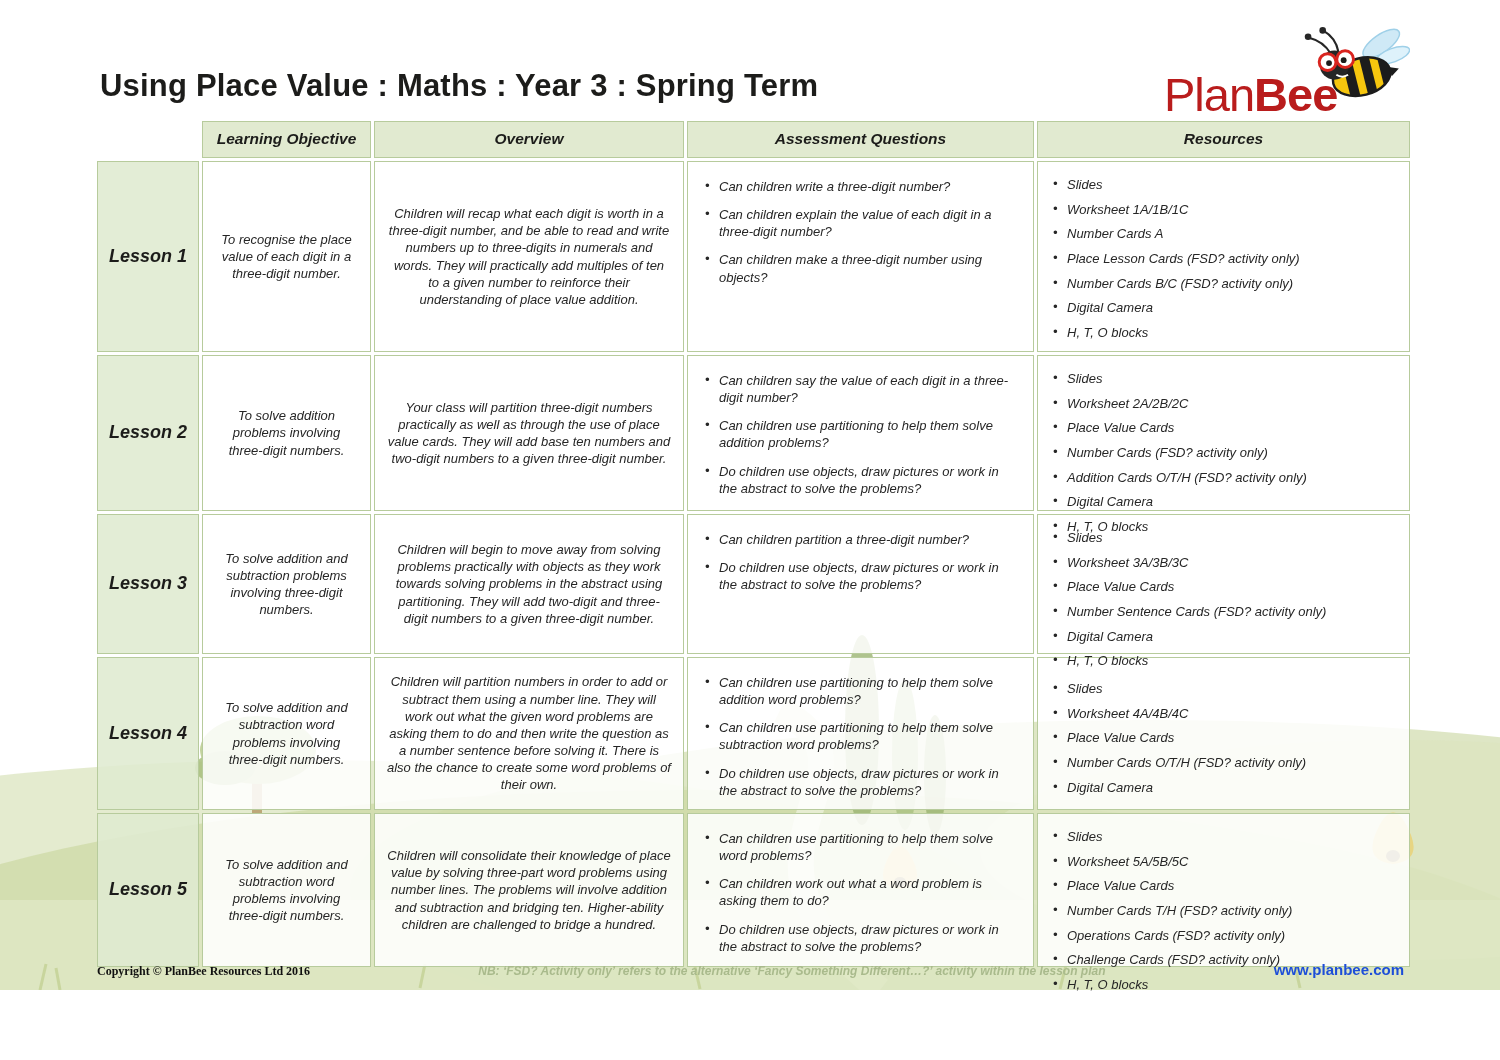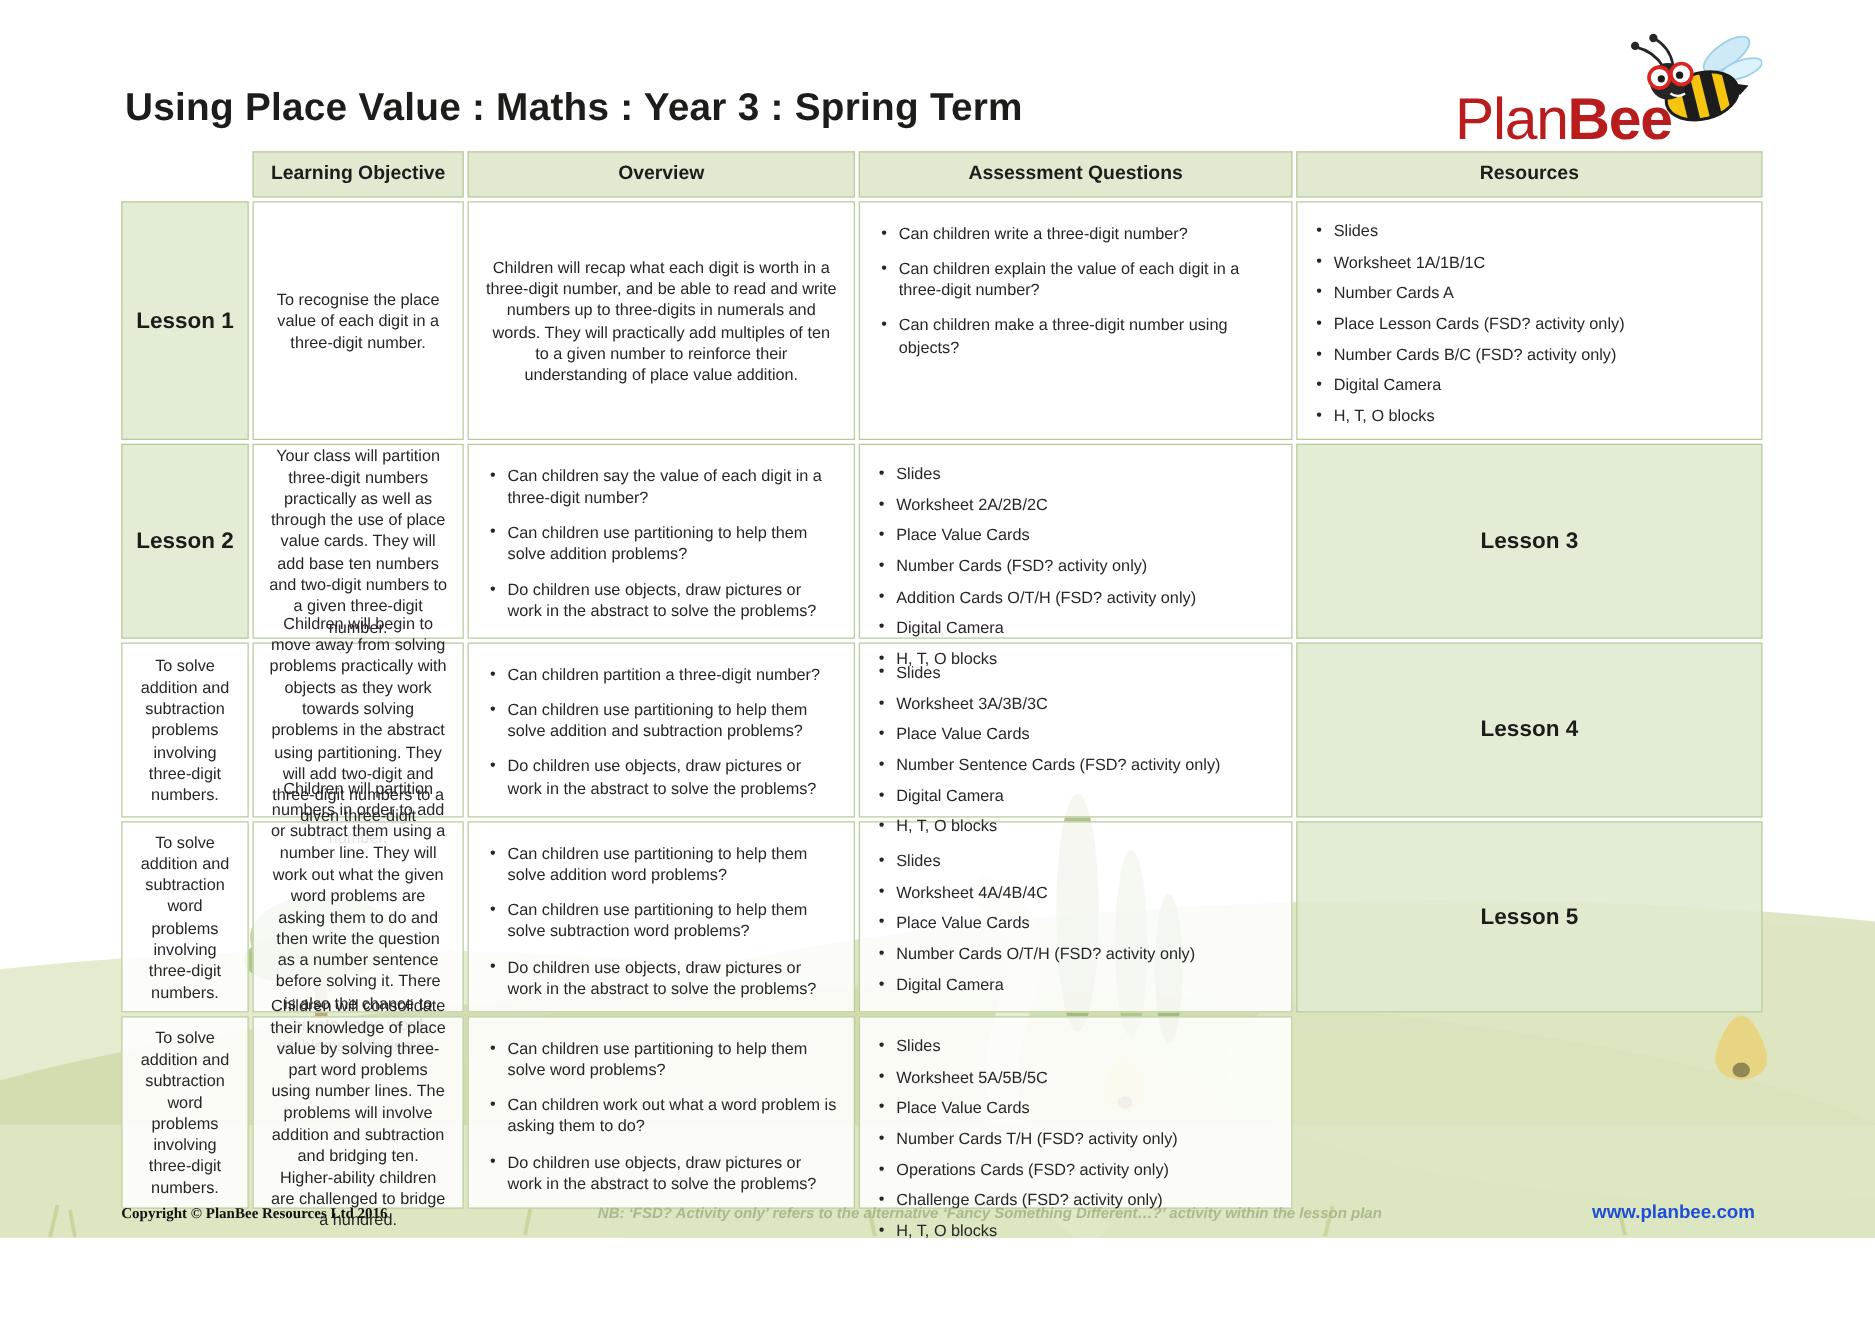--- a/index.html
+++ b/index.html
@@ -18,21 +18,21 @@
   .logo-text .bee-bold { font-weight:bold; }
   .logo-bee { position:absolute; right:-6px; top:-4px; width:120px; height:78px; }
 
   
   .grid { position:absolute; left:97px; top:121px; z-index:1;
           display:grid;
           grid-template-columns:102px 169px 310px 347px 373px;
           grid-template-rows:37px 191px 156px 140px 153px 154px;
           gap:3px; }
   .cell { border:1.5px solid #b7cb9c; background:rgba(255,255,255,0.87);
-          font-size:13px; line-height:1.32; }
+          font-size:13px; line-height:1.32;font-style:italic; }
   .blank { border:none; background:transparent; }
   .hcell { background:rgba(223,233,206,0.95); display:flex; align-items:center; justify-content:center;
            font-weight:bold; font-size:15.5px; color:#1c1c1a; }
   .lcell { background:rgba(223,235,208,0.88); display:flex; align-items:center; justify-content:center;
            font-weight:bold; font-size:18px; color:#1c1c1a; }
   .ccell { display:flex; align-items:center; justify-content:center; text-align:center;
            padding:8px 12px; }
   .qcell { padding:16px 14px 10px 14px; }
   .rcell { padding:14px 12px 8px 12px; }
   .bullet { position:relative; padding-left:17px; margin-bottom:11px; }
@@ -132,20 +132,21 @@
       <div class="bullet">Slides</div>
       <div class="bullet">Worksheet 1A/1B/1C</div>
       <div class="bullet">Number Cards A</div>
       <div class="bullet">Place Lesson Cards (FSD? activity only)</div>
       <div class="bullet">Number Cards B/C (FSD? activity only)</div>
       <div class="bullet">Digital Camera</div>
       <div class="bullet">H, T, O blocks</div>
     </div>
 
     <div class="cell lcell">Lesson 2</div>
+    <div class="cell ccell">To solve addition problems involving three-digit numbers.</div>
     <div class="cell ccell">Your class will partition three-digit numbers practically as well as through the use of place value cards. They will add base ten numbers and two-digit numbers to a given three-digit number.</div>
     <div class="cell qcell">
       <div class="bullet">Can children say the value of each digit in a three-digit number?</div>
       <div class="bullet">Can children use partitioning to help them solve addition problems?</div>
       <div class="bullet">Do children use objects, draw pictures or work in the abstract to solve the problems?</div>
     </div>
     <div class="cell rcell">
       <div class="bullet">Slides</div>
       <div class="bullet">Worksheet 2A/2B/2C</div>
       <div class="bullet">Place Value Cards</div>
@@ -153,21 +154,20 @@
       <div class="bullet">Addition Cards O/T/H (FSD? activity only)</div>
       <div class="bullet">Digital Camera</div>
       <div class="bullet">H, T, O blocks</div>
     </div>
 
     <div class="cell lcell">Lesson 3</div>
     <div class="cell ccell">To solve addition and subtraction problems involving three-digit numbers.</div>
     <div class="cell ccell">Children will begin to move away from solving problems practically with objects as they work towards solving problems in the abstract using partitioning. They will add two-digit and three-digit numbers to a given three-digit number.</div>
     <div class="cell qcell">
       <div class="bullet">Can children partition a three-digit number?</div>
-      <div class="bullet">Can children use partitioning to help them solve addition and subtraction problems?</div>
       <div class="bullet">Do children use objects, draw pictures or work in the abstract to solve the problems?</div>
     </div>
     <div class="cell rcell">
       <div class="bullet">Slides</div>
       <div class="bullet">Worksheet 3A/3B/3C</div>
       <div class="bullet">Place Value Cards</div>
       <div class="bullet">Number Sentence Cards (FSD? activity only)</div>
       <div class="bullet">Digital Camera</div>
       <div class="bullet">H, T, O blocks</div>
     </div>

